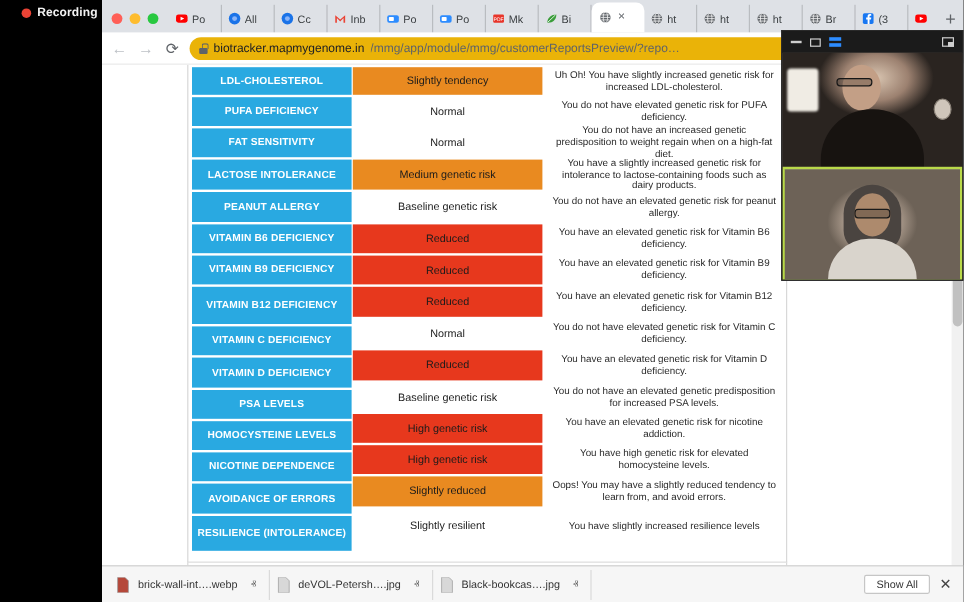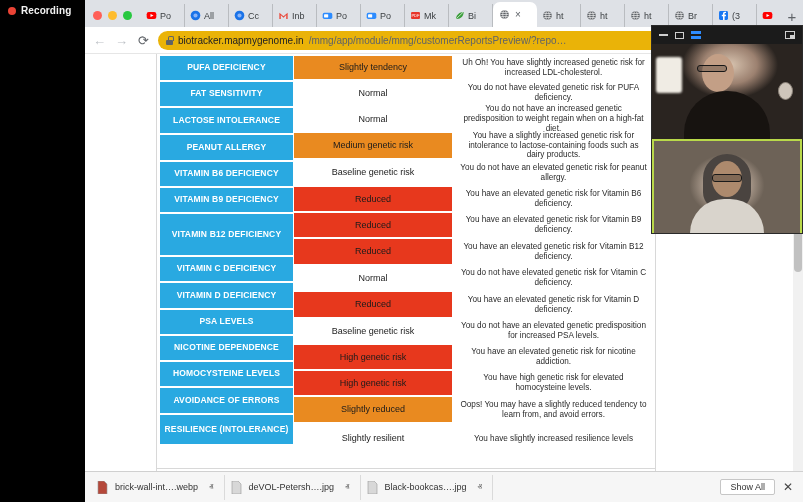--- a/index.html
+++ b/index.html
@@ -6,21 +6,21 @@
   html, body {
     width: 803px; height: 502px;
     overflow: hidden;
     background: #000;
     font-family: "Liberation Sans", sans-serif;
   }
   #root { position: relative; width: 803px; height: 502px; background: #000; }
 
   
   .rec-badge {
-    position: absolute; left: 8px; top: 5px;
+    position: absolute; left: 18px; top: 5px;
     display: flex; align-items: center; gap: 5px;
     color: #f2f2f2; font-size: 10px; font-weight: bold;
     letter-spacing: .1px;
   }
   .rec-dot { width: 8px; height: 8px; border-radius: 50%; background: #ea4335; display:block; }
 
   
   .browser {
     position: absolute; left: 85px; top: 0; width: 718px; height: 502px;
     background: #ffffff; overflow: hidden;
@@ -321,32 +321,33 @@
         <span class="url-path">/mmg/app/module/mmg/customerReportsPreview/?repo…</span>
       </div>
       <span class="tb-icon">⌕</span>
       <span class="tb-icon">☆</span>
       <span class="tb-icon">⧉</span>
     </div>
 
     <div class="page">
       <div class="doc">
         <div class="col-left" id="col-left">
+            <div class="cell cell-name" style="height: 23px;">LDL-CHOLESTEROL</div>
             <div class="cell cell-name" style="height: 24px;">PUFA DEFICIENCY</div>
             <div class="cell cell-name" style="height: 24px;">FAT SENSITIVITY</div>
             <div class="cell cell-name" style="height: 25px;">LACTOSE INTOLERANCE</div>
             <div class="cell cell-name" style="height: 25px;">PEANUT ALLERGY</div>
             <div class="cell cell-name" style="height: 24px;">VITAMIN B6 DEFICIENCY</div>
             <div class="cell cell-name" style="height: 24px;">VITAMIN B9 DEFICIENCY</div>
-            <div class="cell cell-name" style="height: 41px;">VITAMIN B12 DEFICIENCY</div>
+            <div class="cell cell-name" style="height: 31px;">VITAMIN B12 DEFICIENCY</div>
             <div class="cell cell-name" style="height: 24px;">VITAMIN C DEFICIENCY</div>
             <div class="cell cell-name" style="height: 25px;">VITAMIN D DEFICIENCY</div>
             <div class="cell cell-name" style="height: 24px;">PSA LEVELS</div>
+            <div class="cell cell-name" style="height: 24px;">HOMOCYSTEINE LEVELS</div>
             <div class="cell cell-name" style="height: 24px;">NICOTINE DEPENDENCE</div>
-            <div class="cell cell-name" style="height: 24px;">HOMOCYSTEINE LEVELS</div>
             <div class="cell cell-name" style="height: 25px;">AVOIDANCE OF ERRORS</div>
             <div class="cell cell-name" style="height: 29px;">RESILIENCE (INTOLERANCE)</div>
           </div>
         <div class="col-mid" id="col-mid">
             <div class="cell cell-val orange" style="height: 23px;">Slightly tendency</div>
             <div class="cell cell-val white" style="height: 24px;">Normal</div>
             <div class="cell cell-val white" style="height: 24px;">Normal</div>
             <div class="cell cell-val orange" style="height: 25px;">Medium genetic risk</div>
             <div class="cell cell-val white" style="height: 25px;">Baseline genetic risk</div>
             <div class="cell cell-val red" style="height: 24px;">Reduced</div>

